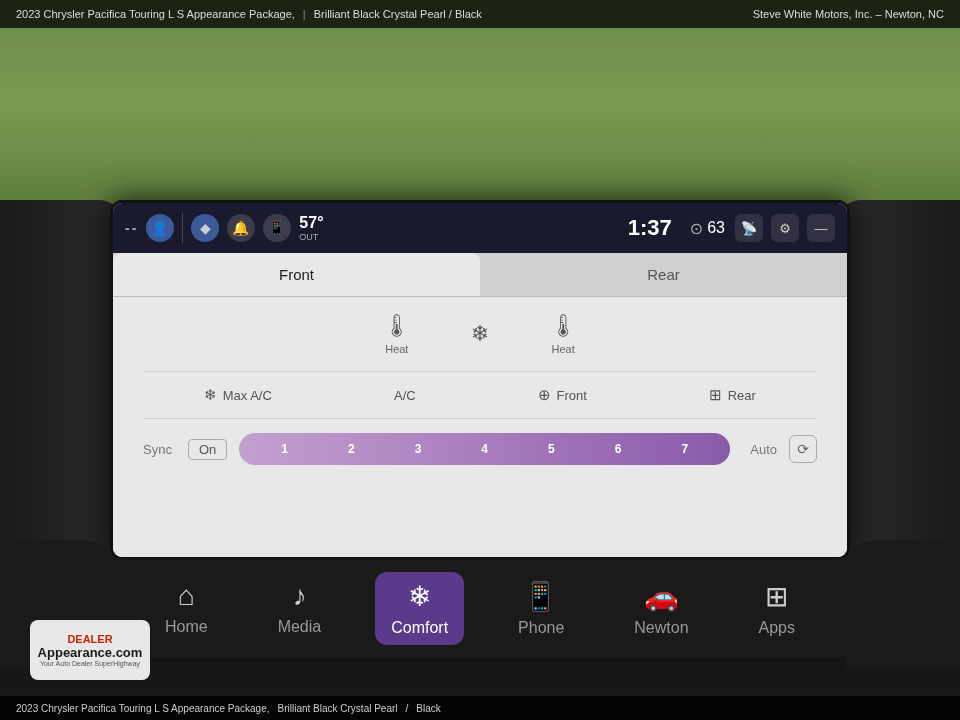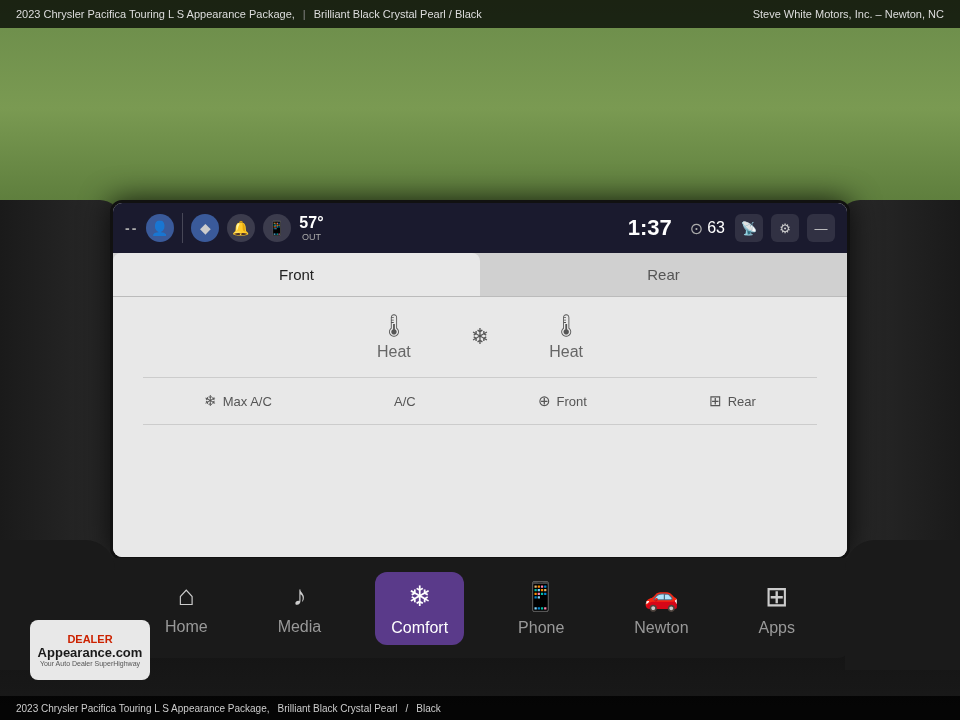--- a/index.html
+++ b/index.html
@@ -120,21 +120,21 @@
       background: #3a5a9a;
     }
     .status-divider {
       width: 1px;
       height: 30px;
       background: rgba(255,255,255,0.2);
     }
     .status-temp {
       display: flex;
       flex-direction: column;
-      align-items: center;
+      align-items: flex-start;
     }
     .status-temp .deg { color: white; font-size: 16px; font-weight: bold; }
     .status-temp .label { color: #aaa; font-size: 9px; }
     .status-time {
       color: white;
       font-size: 22px;
       font-weight: bold;
       margin: 0 8px;
     }
     .status-speed-area {
@@ -199,21 +199,21 @@
       gap: 60px;
       margin-bottom: 16px;
     }
     .heat-item {
       display: flex;
       flex-direction: column;
       align-items: center;
       gap: 4px;
     }
     .heat-icon { font-size: 22px; color: #555; }
-    .heat-label { font-size: 16px; color: #666; }
+    .heat-label { font-size: 11px; color: #666; }
     .climate-off-center {
       display: flex;
       flex-direction: column;
       align-items: center;
       gap: 6px;
     }
     .climate-off-text {
       font-size: 26px;
       font-weight: 300;
       color: #333;
@@ -494,20 +494,37 @@
         <span>Front</span>
       </div>
       <div class="ac-btn">
         <span class="btn-icon">⊞</span>
         <span>Rear</span>
       </div>
     </div>
 
     <div class="content-divider"></div>
 
+    <div class="sync-row">
+      <span class="sync-label">Sync</span>
+      <div class="on-indicator">
+        <span>On</span>
+      </div>
+      <div class="fan-speed-bar">
+        <span class="fan-num">1</span>
+        <span class="fan-num">2</span>
+        <span class="fan-num">3</span>
+        <span class="fan-num">4</span>
+        <span class="fan-num">5</span>
+        <span class="fan-num">6</span>
+        <span class="fan-num">7</span>
+      </div>
+      <span class="auto-label">Auto</span>
+      <div class="recirculate-icon">⟳</div>
+    </div>
 
   </div>
 </div>
 
 <div class="nav-bar">
   <div class="nav-item">
     <span class="nav-icon">⌂</span>
     <span class="nav-label">Home</span>
   </div>
   <div class="nav-item">

